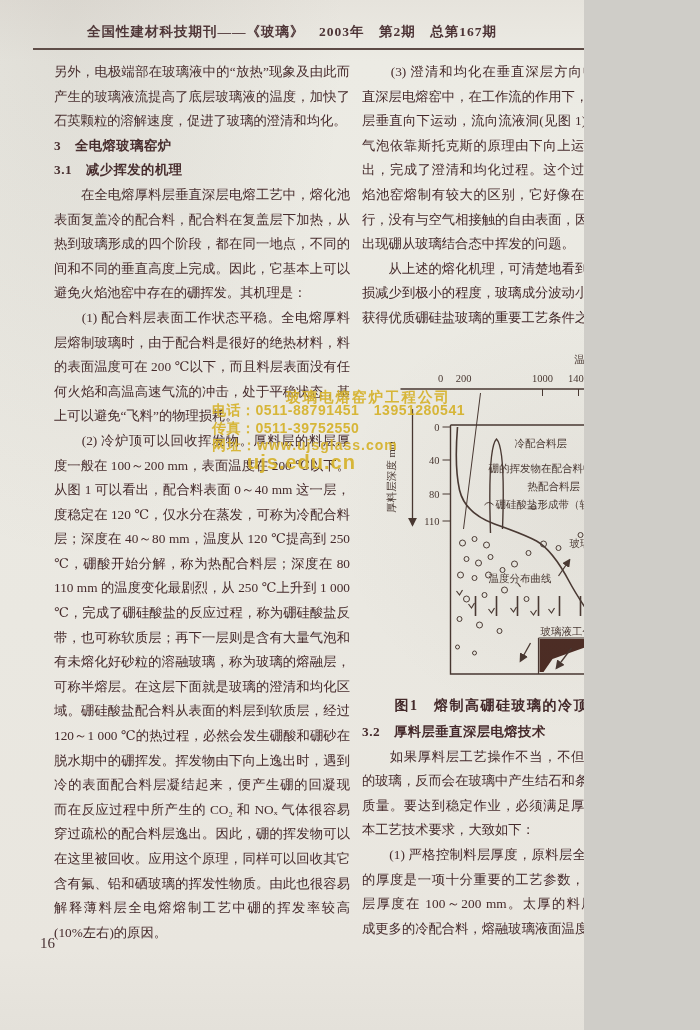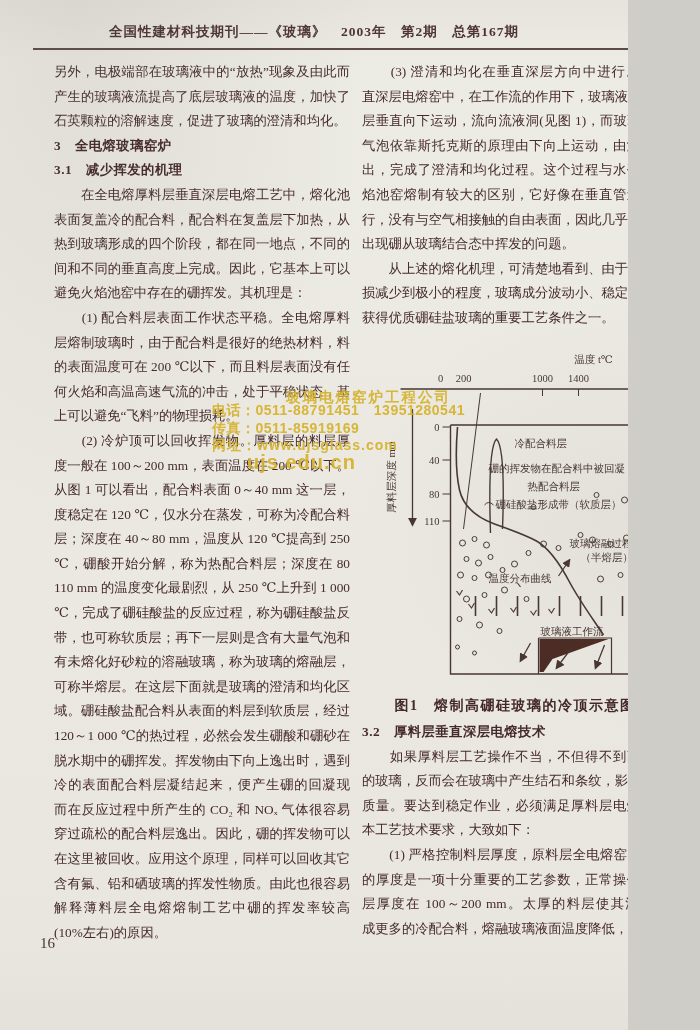--- a/index.html
+++ b/index.html
@@ -1,16 +1,16 @@
 <!DOCTYPE html>
 <html><head>
 <meta charset="utf-8">
 <style>
   html,body{margin:0;padding:0;background:#cfcdc8;}
-  .page{position:relative;width:628px;height:1030px;overflow:hidden;
+  .page{position:relative;width:584px;height:1030px;overflow:hidden;
     background:linear-gradient(180deg,#e6e3dc 0%,#ecebe4 6%,#eae8e1 60%,#e9e6df 92%,#e4e1da 100%);
     font-family:"Liberation Serif","DejaVu Serif",serif;color:#452a2b;}
   .page::after{content:"";position:absolute;inset:0;pointer-events:none;
     background:radial-gradient(ellipse at 12% 2%,rgba(110,100,92,.10),transparent 38%),
                radial-gradient(ellipse at 100% 50%,rgba(120,112,104,.07),transparent 30%);}
   .header{position:absolute;top:23px;left:0;width:100%;text-align:center;
     font-size:13.5px;font-weight:bold;letter-spacing:1px;color:#4d3436;}
   .rule{position:absolute;top:48px;left:33px;width:636px;height:2px;background:#5d4b46;}
   .col{position:absolute;}
   .col .line{height:24.6px;line-height:24.6px;font-size:13.3px;
@@ -206,18 +206,18 @@
       <div class="line">质量。要达到稳定作业，必须满足厚料层电熔的基</div>
       <div class="line ns">本工艺技术要求，大致如下：</div>
       <div class="line">　　(1) 严格控制料层厚度，原料层全电熔窑，料层</div>
       <div class="line">的厚度是一项十分重要的工艺参数，正常操作的料</div>
       <div class="line">层厚度在 100～200 mm。太厚的料层使其深层造</div>
       <div class="line">成更多的冷配合料，熔融玻璃液面温度降低，玻璃熔</div>
     </div>
 
   <div class="wm wm1">玻璃电熔窑炉工程公司</div>
   <div class="wm wm2">电话：0511-88791451　13951280541</div>
-  <div class="wm wm3">传真：0511-85919169</div>
+  <div class="wm wm3">传真：0511-39752550</div>
   <div class="wm wm4">网址：www.ujsglass.com</div>
   <div class="wm wm5">ujs.edu.cn</div>
 
   <div class="pagenum">16</div>
 </div>
 
 </body></html>

